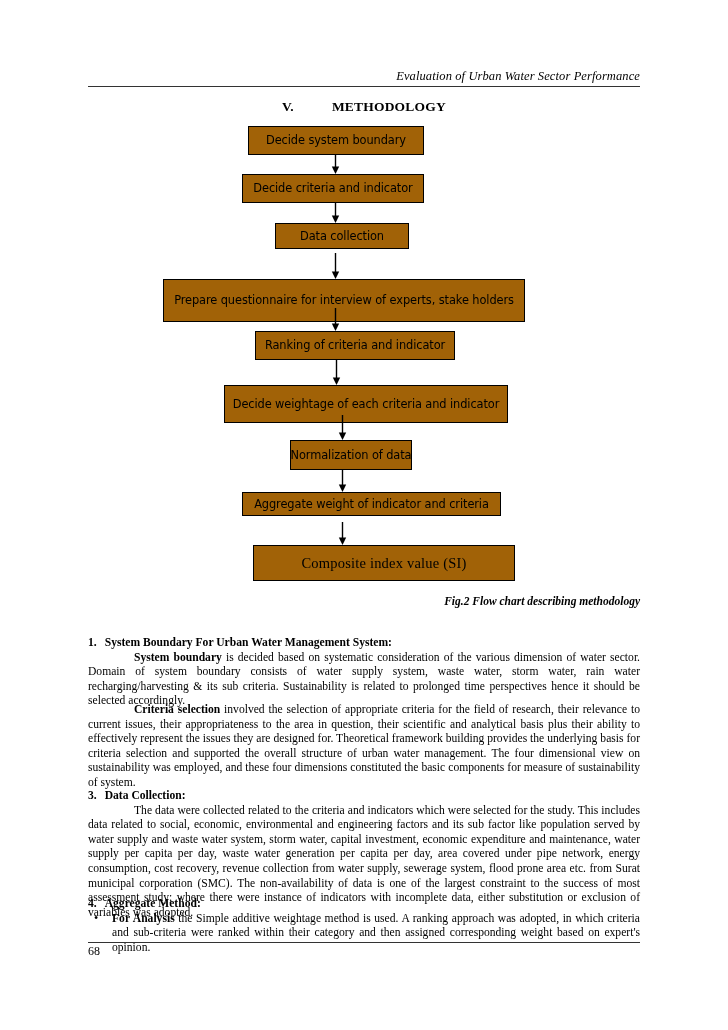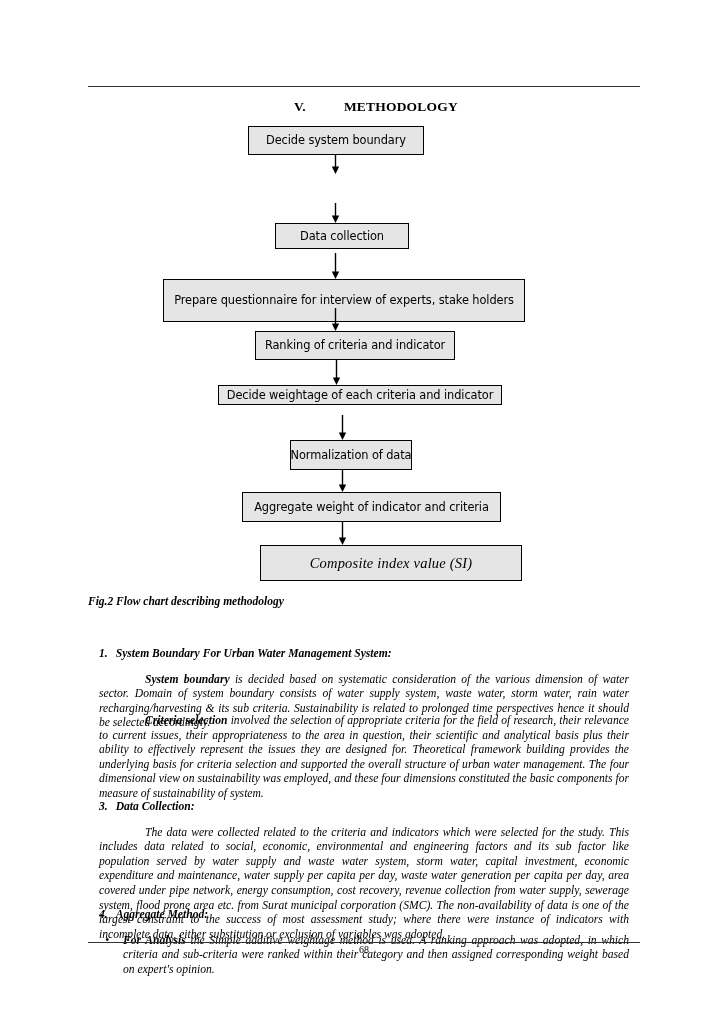--- a/index.html
+++ b/index.html
@@ -40,21 +40,21 @@
     left: 88px;
     top: 86px;
     width: 552px;
     height: 0;
     border-top: 1.2px solid #333333;
   }
 
   
   .section-heading {
     position: absolute;
-    left: 100px;
+    left: 88px;
     top: 99px;
     width: 552px;
     text-align: center;
     font-weight: bold;
     font-size: 13.5px;
     letter-spacing: 0.2px;
   }
   .section-heading .numeral {
     display: inline-block;
     margin-right: 38px;
@@ -65,21 +65,21 @@
     position: absolute;
     left: 0;
     top: 0;
     width: 728px;
     height: 620px;
   }
   .fc-box {
     position: absolute;
     box-sizing: border-box;
     border: 1.1px solid #000000;
-    background: #e5e5e5;
+    background: #a16207;
     display: flex;
     align-items: center;
     justify-content: center;
     font-family: "DejaVu Sans", "Liberation Sans", sans-serif;
     font-size: 11.4px;
     line-height: 13px;
     white-space: nowrap;
     letter-spacing: -0.1px;
   }
   .fc-box.serif {
@@ -91,38 +91,37 @@
     position: absolute;
     width: 11px;
   }
   .fc-arrow svg { display: block; }
 
   .fig-caption {
     position: absolute;
     left: 88px;
     top: 595px;
     width: 552px;
-    text-align: left;
+    text-align: right;
     font-weight: bold;
     font-style: italic;
     font-size: 11.5px;
   }
 
   
   .body-block {
     position: absolute;
     left: 88px;
     width: 552px;
     font-size: 11.6px;
     line-height: 14.6px;
     text-align: justify;
   }
   .body-block p {
-    margin: 11px;
-    font-style: italic;
+    margin: 0;
   }
   .blk-heading {
     font-weight: bold;
     margin-bottom: 0px;
   }
   .blk-heading .num-gap { display: inline-block; width: 8px; }
   .indent {
     text-indent: 46px;
   }
   .bullet-row {
@@ -144,46 +143,48 @@
     top: 942px;
     width: 552px;
     height: 0;
     border-top: 1.1px solid #333333;
   }
   .page-number {
     position: absolute;
     left: 88px;
     top: 944px;
     width: 552px;
-    text-align: center;
-    font-size: 10px;
+    text-align: left;
+    font-size: 12px;
   }
 </style>
 </head>
 <body>
 
 <div class="page">
 
+  <div class="running-header">Evaluation of Urban Water Sector Performance</div>
   <div class="header-rule"></div>
 
   <div class="section-heading">
     <span class="numeral">V.</span><span>METHODOLOGY</span>
   </div>
 
   <div class="flowchart">
 
     <div class="fc-box" style="left:248px; top:126px; width:176px; height:29px;">Decide system boundary</div>
 
     <div class="fc-arrow" style="left:330px; top:155px; height:19px;">
       <svg width="11" height="19" viewBox="0 0 11 19">
           <line x1="5.5" y1="0" x2="5.5" y2="13" stroke="#000" stroke-width="1.4"></line>
           <polygon points="5.5,19 1.8,11.5 9.2,11.5" fill="#000"></polygon>
         </svg>
     </div>
 
+    <div class="fc-box" style="left:242px; top:174px; width:182px; height:29px;">Decide criteria and indicator</div>
 
     <div class="fc-arrow" style="left:330px; top:203px; height:20px;">
       <svg width="11" height="20" viewBox="0 0 11 20">
           <line x1="5.5" y1="0" x2="5.5" y2="14" stroke="#000" stroke-width="1.4"></line>
           <polygon points="5.5,20 1.8,12.5 9.2,12.5" fill="#000"></polygon>
         </svg>
     </div>
 
     <div class="fc-box" style="left:275px; top:223px; width:134px; height:26px;">Data collection</div>
 
@@ -205,48 +206,48 @@
 
     <div class="fc-box" style="left:255px; top:331px; width:200px; height:29px;">Ranking of criteria and indicator</div>
 
     <div class="fc-arrow" style="left:331px; top:360px; height:25px;">
       <svg width="11" height="25" viewBox="0 0 11 25">
           <line x1="5.5" y1="0" x2="5.5" y2="19" stroke="#000" stroke-width="1.4"></line>
           <polygon points="5.5,25 1.8,17.5 9.2,17.5" fill="#000"></polygon>
         </svg>
     </div>
 
-    <div class="fc-box" style="left:218px; top:385px; width:284px; height:20px;">Decide weightage of each criteria and indicator</div>
+    <div class="fc-box" style="left:224px; top:385px; width:284px; height:38px;">Decide weightage of each criteria and indicator</div>
 
     <div class="fc-arrow" style="left:337px; top:415px; height:25px;">
       <svg width="11" height="25" viewBox="0 0 11 25">
           <line x1="5.5" y1="0" x2="5.5" y2="19" stroke="#000" stroke-width="1.4"></line>
           <polygon points="5.5,25 1.8,17.5 9.2,17.5" fill="#000"></polygon>
         </svg>
     </div>
 
     <div class="fc-box" style="left:290px; top:440px; width:122px; height:30px;">Normalization of data</div>
 
     <div class="fc-arrow" style="left:337px; top:470px; height:22px;">
       <svg width="11" height="22" viewBox="0 0 11 22">
           <line x1="5.5" y1="0" x2="5.5" y2="16" stroke="#000" stroke-width="1.4"></line>
           <polygon points="5.5,22 1.8,14.5 9.2,14.5" fill="#000"></polygon>
         </svg>
     </div>
 
-    <div class="fc-box" style="left:242px; top:492px; width:259px; height:30px;">Aggregate weight of indicator and criteria</div>
+    <div class="fc-box" style="left:242px; top:492px; width:259px; height:24px;">Aggregate weight of indicator and criteria</div>
 
     <div class="fc-arrow" style="left:337px; top:522px; height:23px;">
       <svg width="11" height="23" viewBox="0 0 11 23">
           <line x1="5.5" y1="0" x2="5.5" y2="17" stroke="#000" stroke-width="1.4"></line>
           <polygon points="5.5,23 1.8,15.5 9.2,15.5" fill="#000"></polygon>
         </svg>
     </div>
 
-    <div class="fc-box serif" style="left:260px; top:545px; width:262px; height:36px;font-style:italic;">Composite index value (SI)</div>
+    <div class="fc-box serif" style="left:253px; top:545px; width:262px; height:36px;">Composite index value (SI)</div>
 
   </div>
 
   <div class="fig-caption">Fig.2 Flow chart describing methodology</div>
 
   <div class="body-block" style="top:636px;">
     <p class="blk-heading">
       <span>1.</span><span class="num-gap"></span><span>System Boundary For Urban Water Management System:</span>
     </p>
     <p class="indent"><b>System boundary</b><span> is decided based on systematic consideration of the various dimension of water sector. Domain of system boundary consists of water supply system, waste water, storm water, rain water recharging/harvesting &amp; its sub criteria. Sustainability is related to prolonged time perspectives hence it should be selected accordingly.</span></p>

